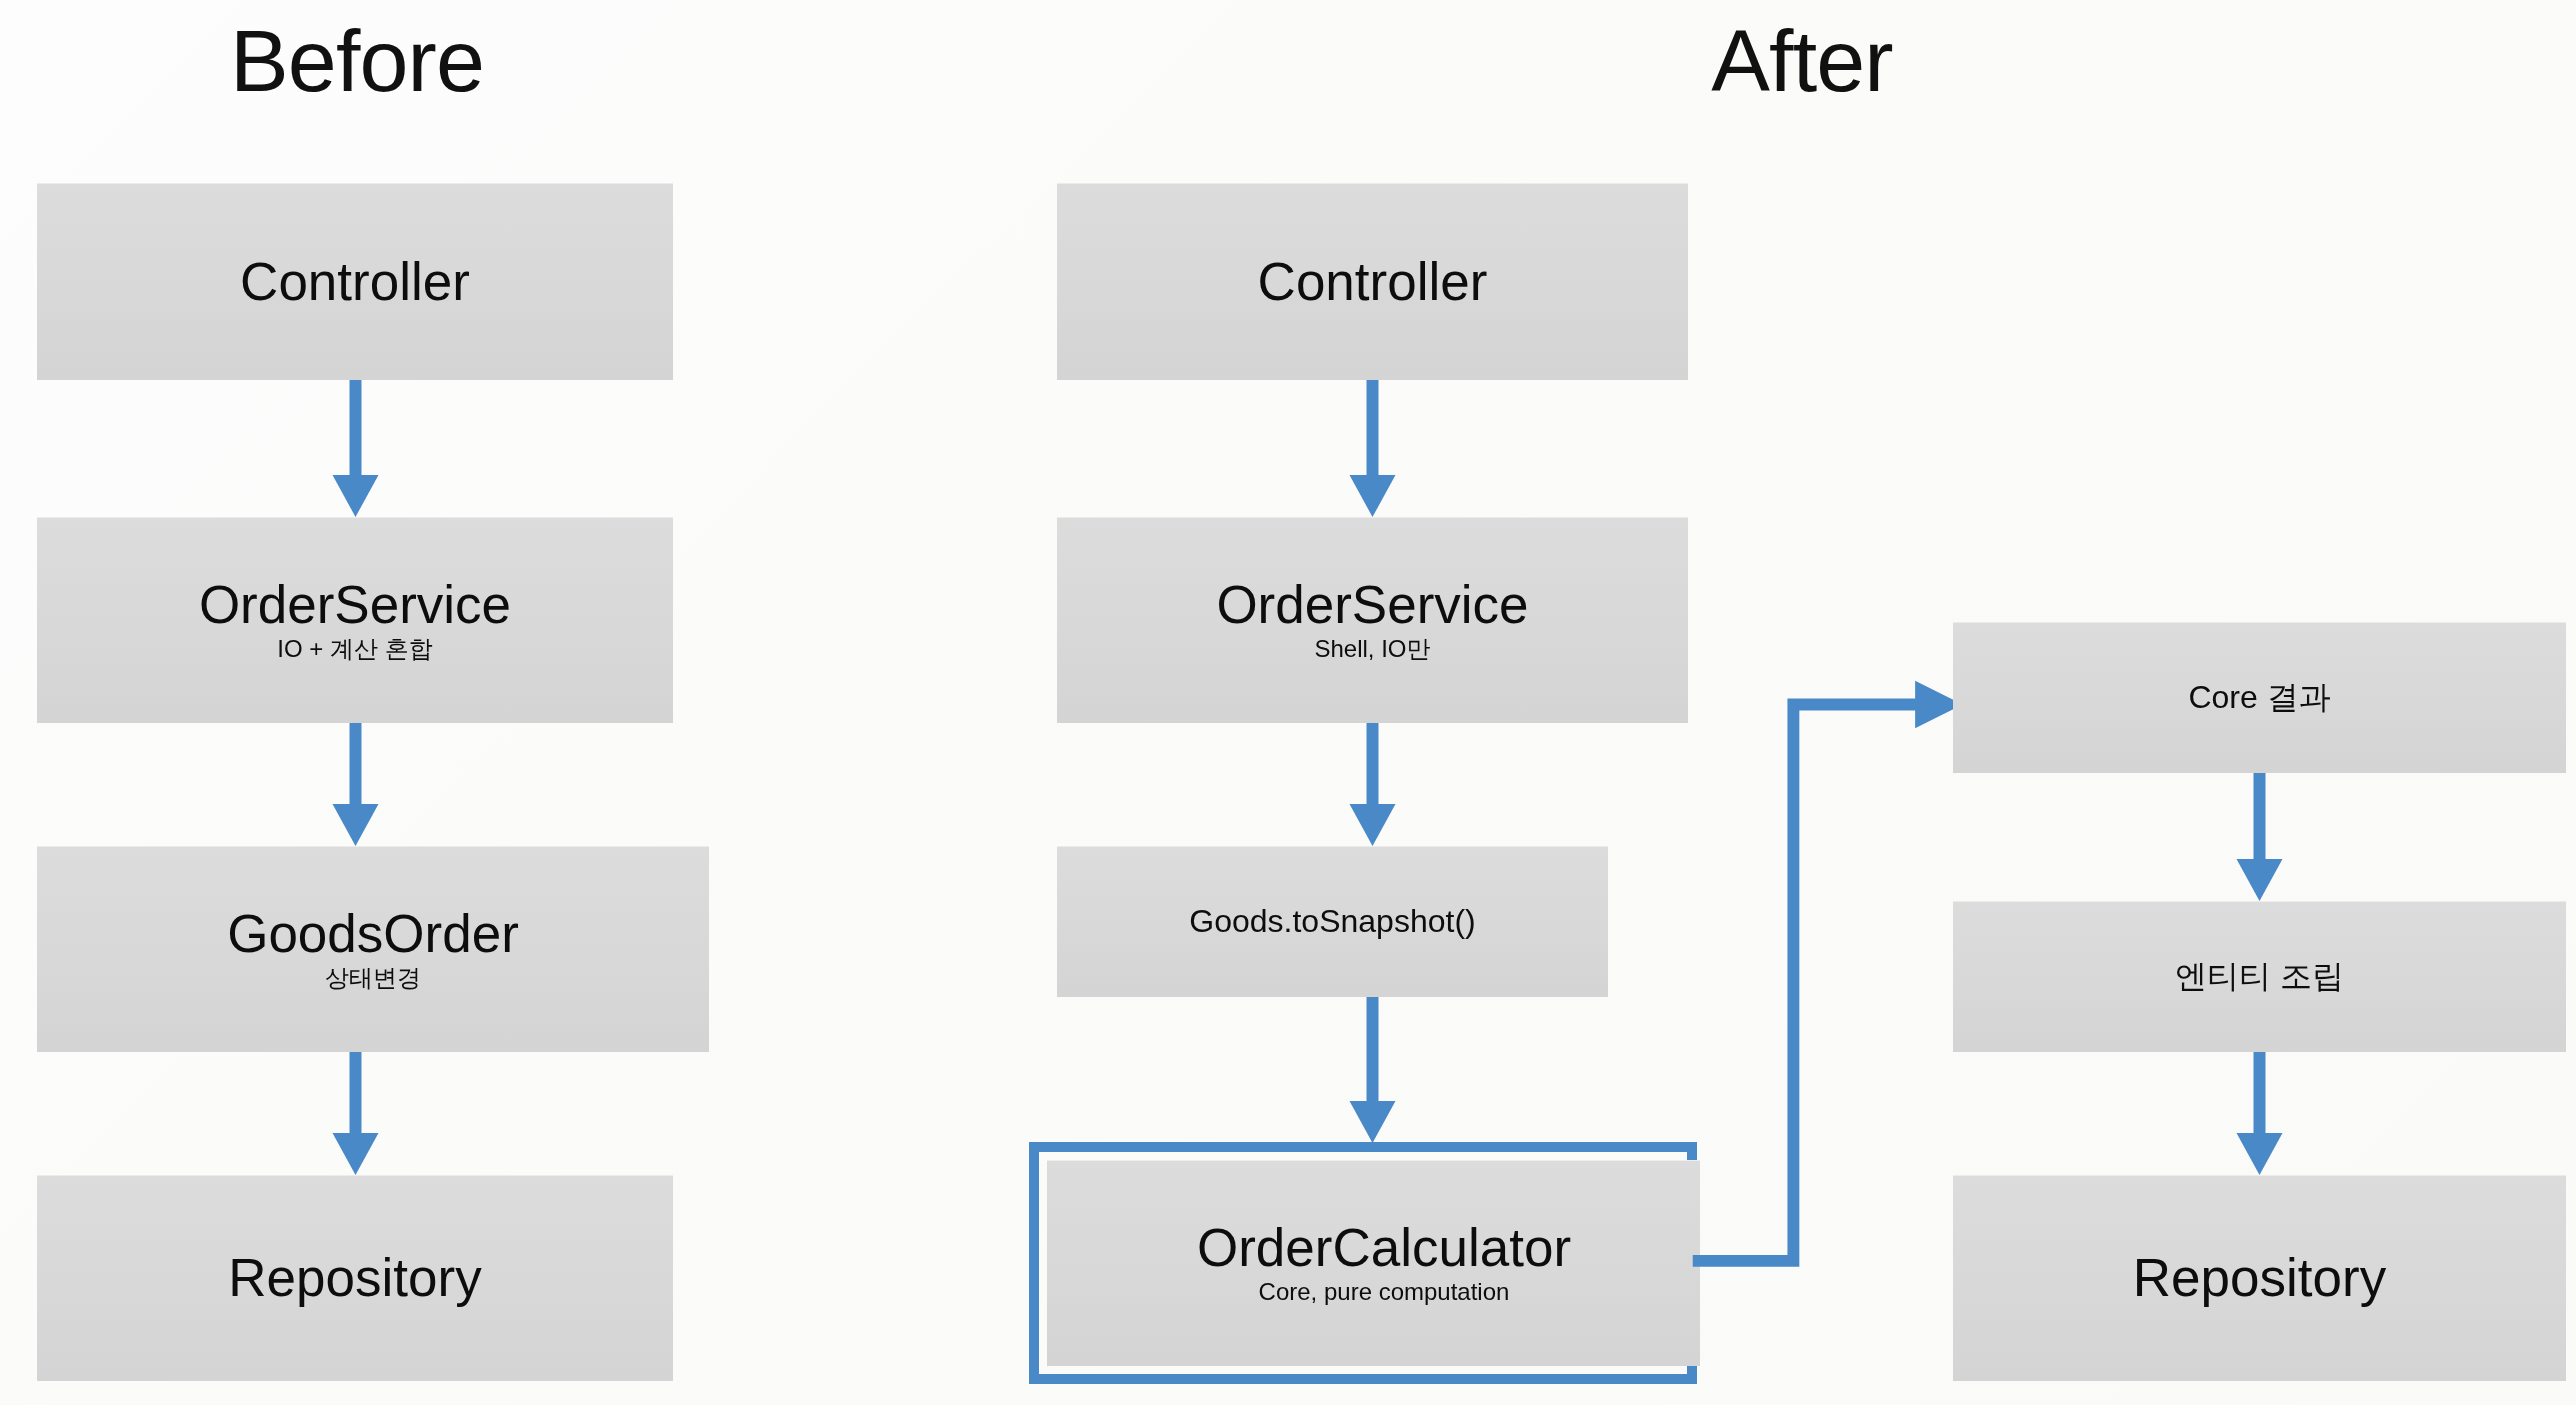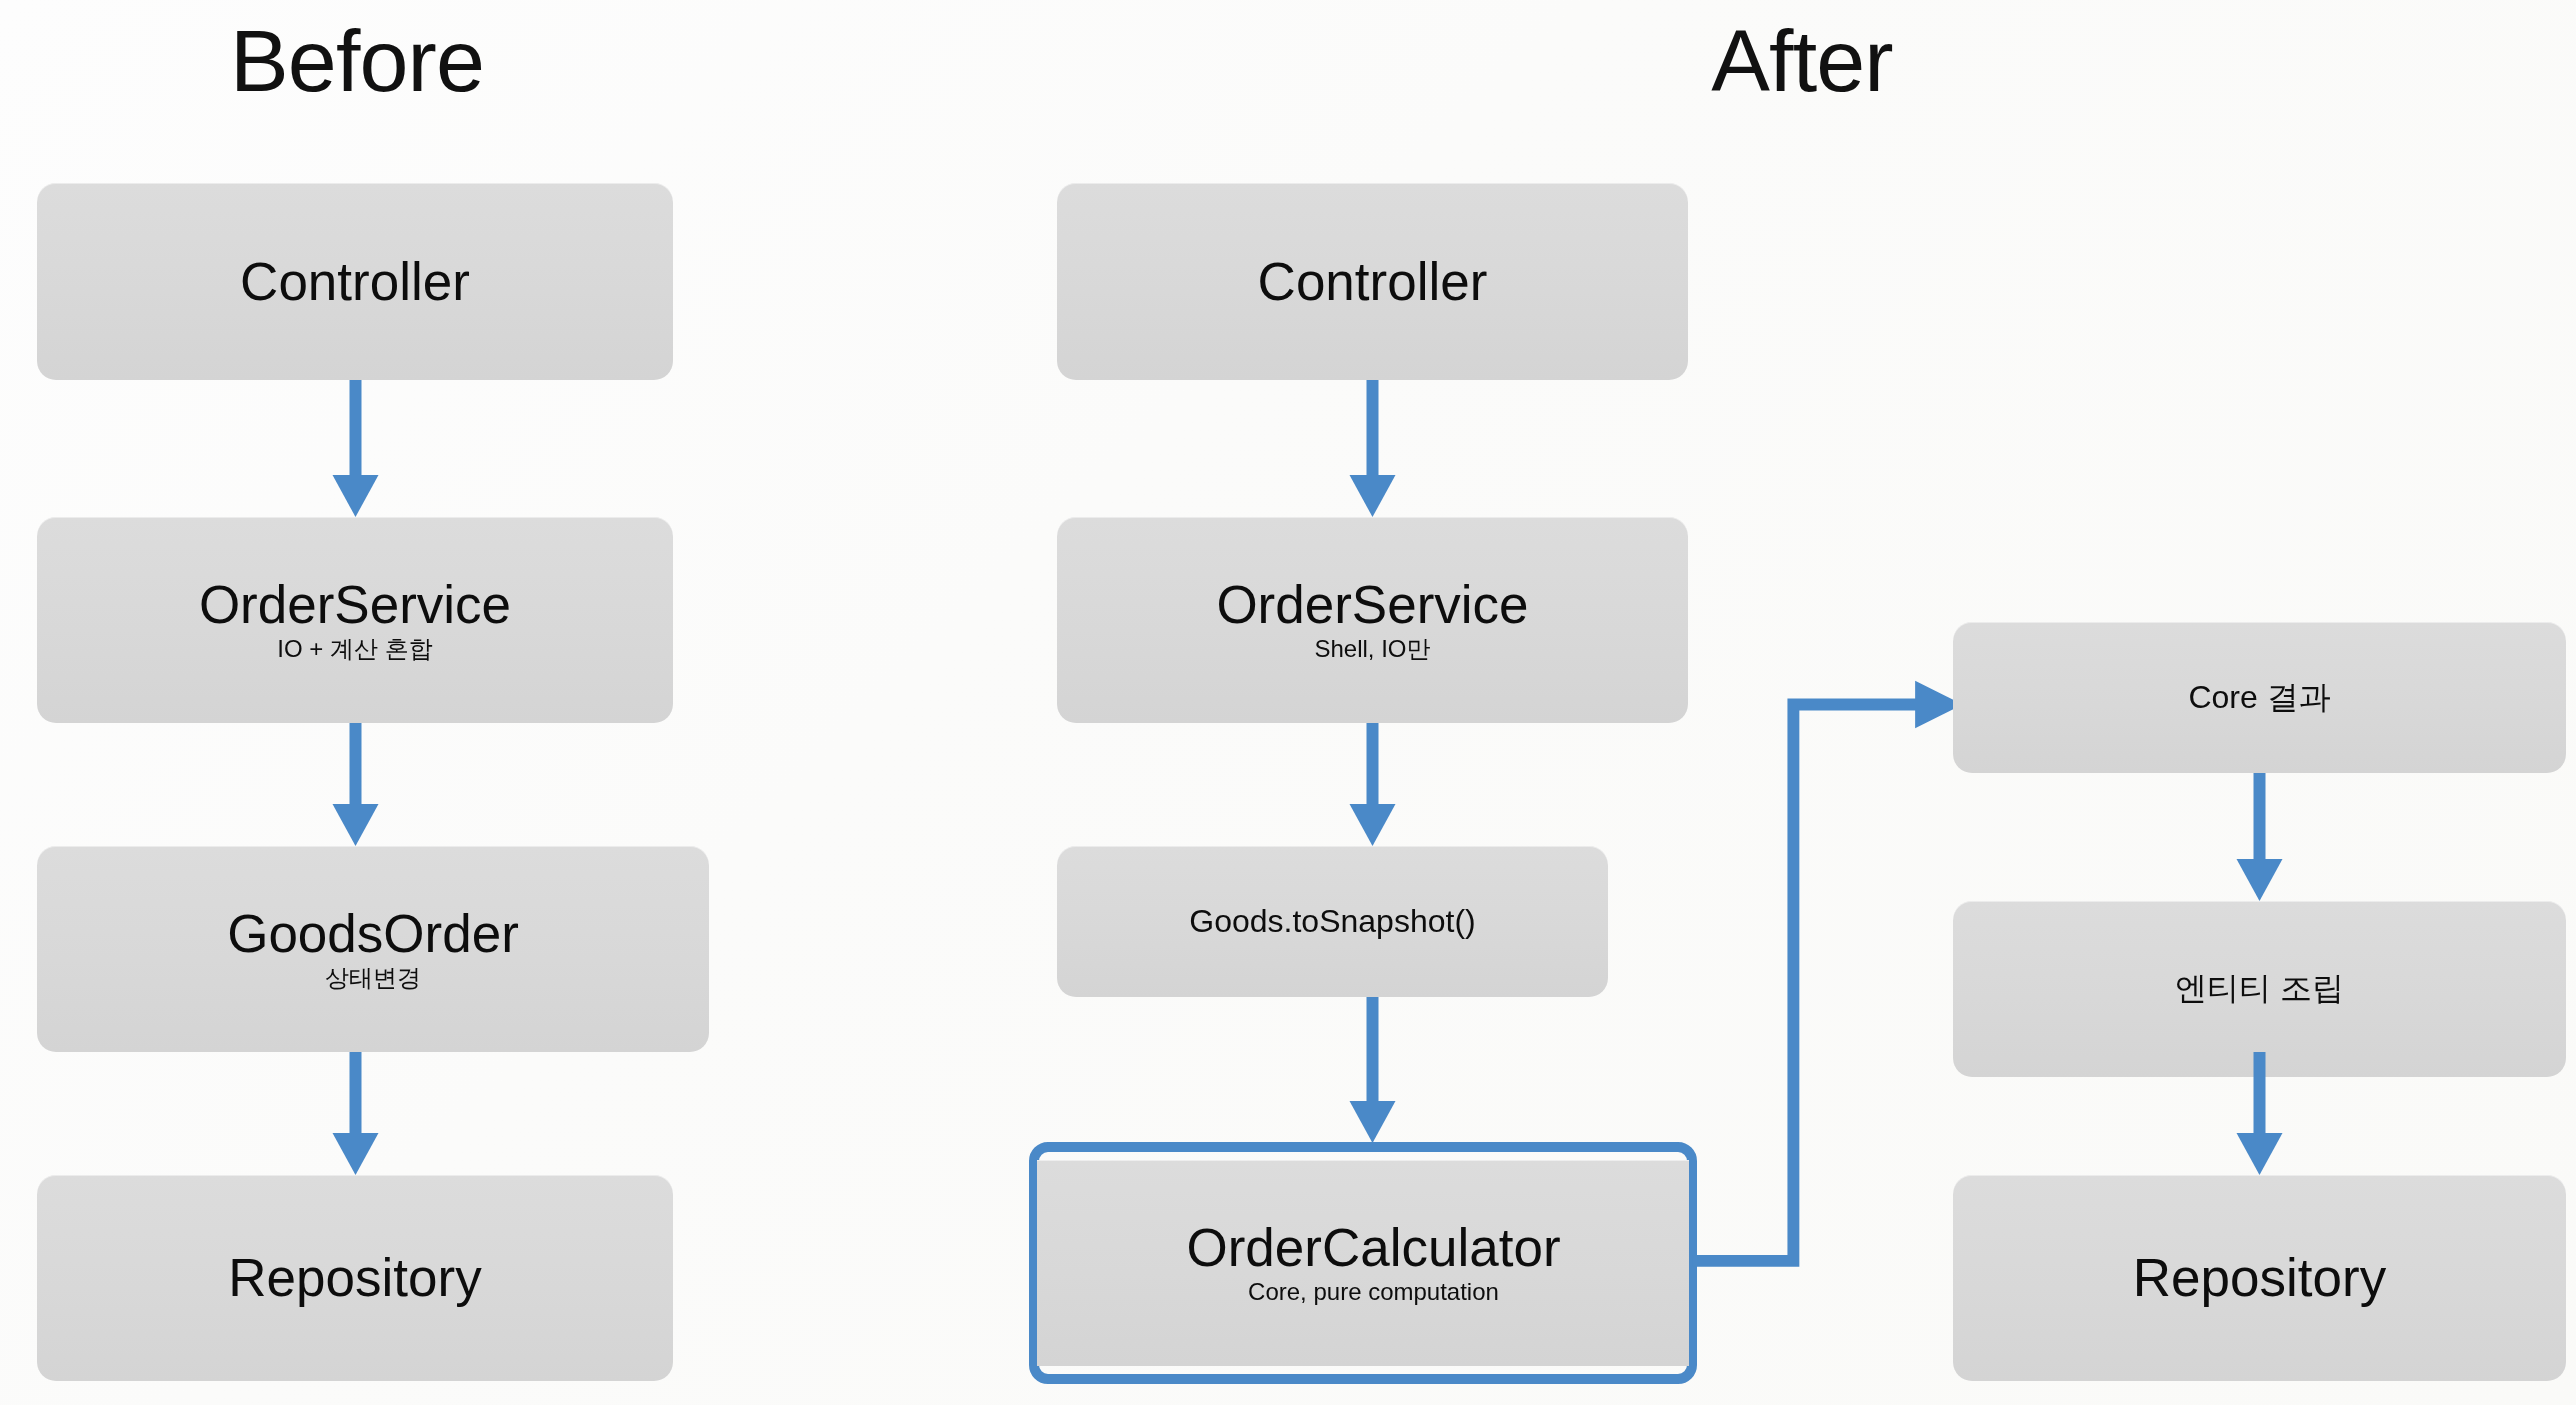--- a/index.html
+++ b/index.html
@@ -31,26 +31,24 @@
     line-height: 1;
   }
 
   
   .node {
     position: absolute;
     background: linear-gradient(180deg, #dcdcdc 0%, #d8d8d8 55%, #d4d4d4 100%);
     box-sizing: border-box;
     display: flex;
     flex-direction: column;
-    align-items: center;
     justify-content: center;
     text-align: center;
     color: #0d0d0d;
     box-shadow: inset 0 0.9px 0 rgba(255,255,255,0.45);
-    border-radius: 19px;
   }
   .node .title {
     font-size: 53px;
     font-weight: 400;
     line-height: 1.05;
     white-space: nowrap;
   }
   .node .sub {
     font-size: 24px;
     font-weight: 400;
@@ -193,21 +191,21 @@
 
   <div class="node small" style="left:1953px; top:622px; width:613px; height:151px;">
     <div class="title">Core 결과</div>
   </div>
 
   <div class="v-arrow" style="left:2259px; top:773px; width:55px; height:128px;">
     <div class="shaft" style="height:86px;"></div>
     <div class="head"></div>
   </div>
 
-  <div class="node small" style="left:1953px; top:901px; width:613px; height:176px;">
+  <div class="node small" style="left:1953px; top:901px; width:613px; height:151px;">
     <div class="title">엔티티 조립</div>
   </div>
 
   <div class="v-arrow" style="left:2259px; top:1052px; width:55px; height:123px;">
     <div class="shaft" style="height:81px;"></div>
     <div class="head"></div>
   </div>
 
   <div class="node" style="left:1953px; top:1175px; width:613px; height:206px;">
     <div class="title">Repository</div>

